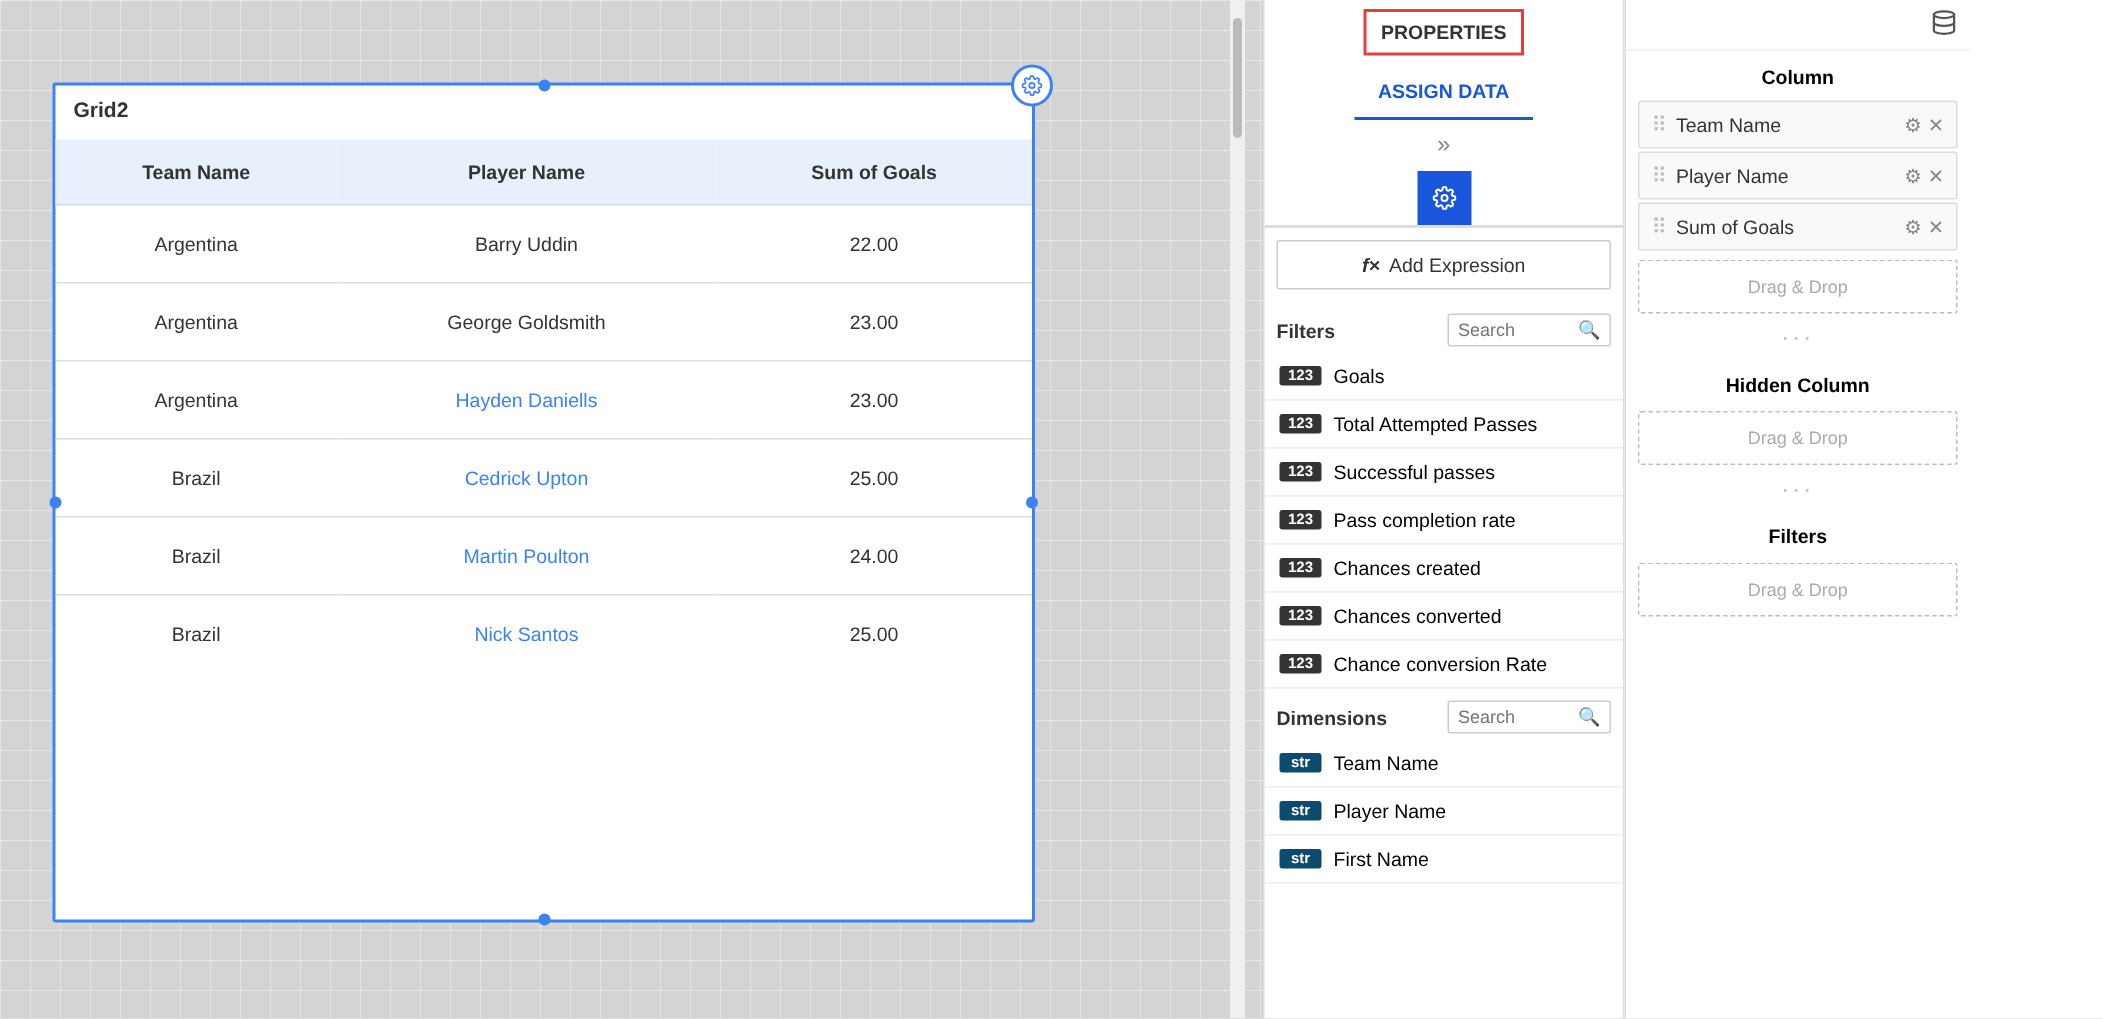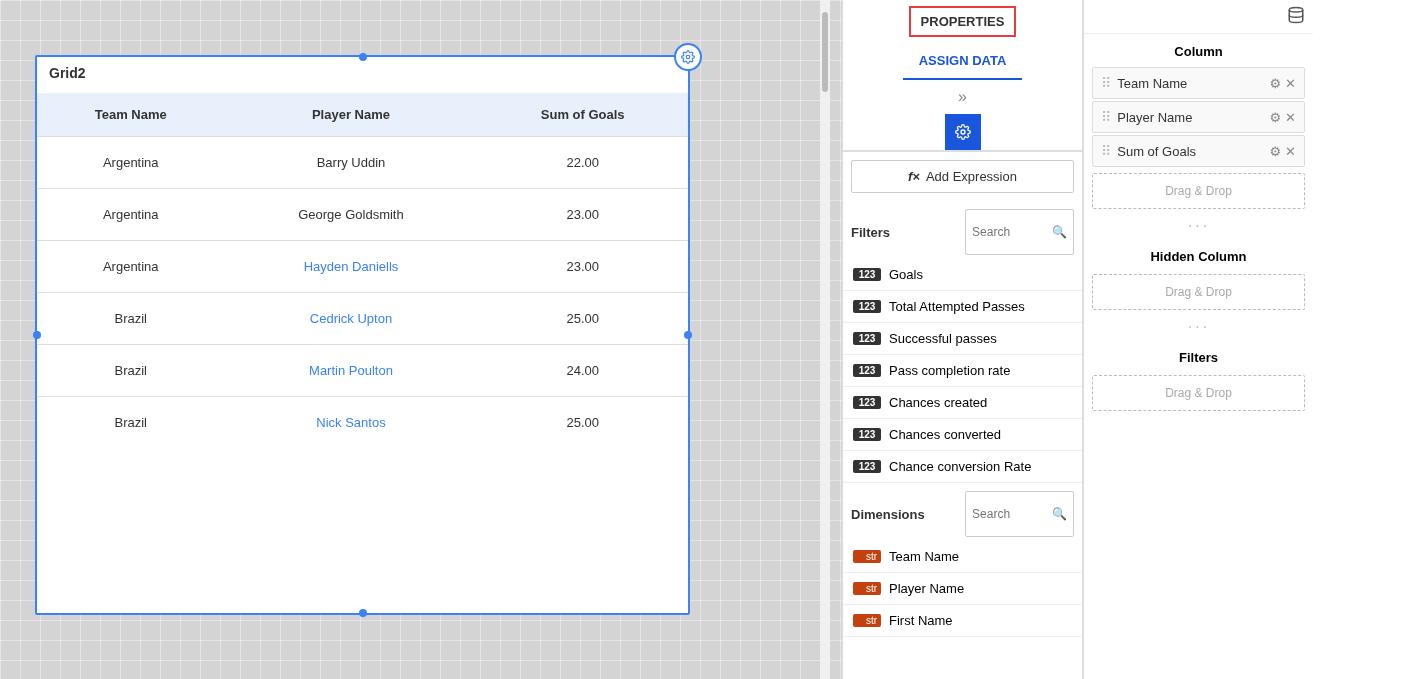--- a/index.html
+++ b/index.html
@@ -204,21 +204,21 @@
       font-weight: bold;
       color: #333;
       font-size: 13px;
     }
 
     .search-box {
       display: flex;
       align-items: center;
       border: 1px solid #ccc;
       border-radius: 2px;
-      padding: 15px 6px;
+      padding: 3px 6px;
       background: white;
     }
 
     .search-box input {
       border: none;
       outline: none;
       font-size: 12px;
       width: 80px;
     }
 
@@ -236,28 +236,28 @@
       color: white;
       font-size: 10px;
       padding: 1px 4px;
       border-radius: 2px;
       font-weight: bold;
       min-width: 28px;
       text-align: center;
     }
 
     .badge-str {
-      background: #c2410c;
+      background: #0c4a6e;
       color: white;
       font-size: 10px;
       padding: 1px 4px;
       border-radius: 2px;
-      font-weight: normal;
+      font-weight: bold;
       min-width: 28px;
-      text-align: right;
+      text-align: center;
     }
 
     
     .column-panel {
       width: 230px;
       display: flex;
       flex-direction: column;
       border-left: 1px solid #ddd;
       overflow-y: auto;
     }

